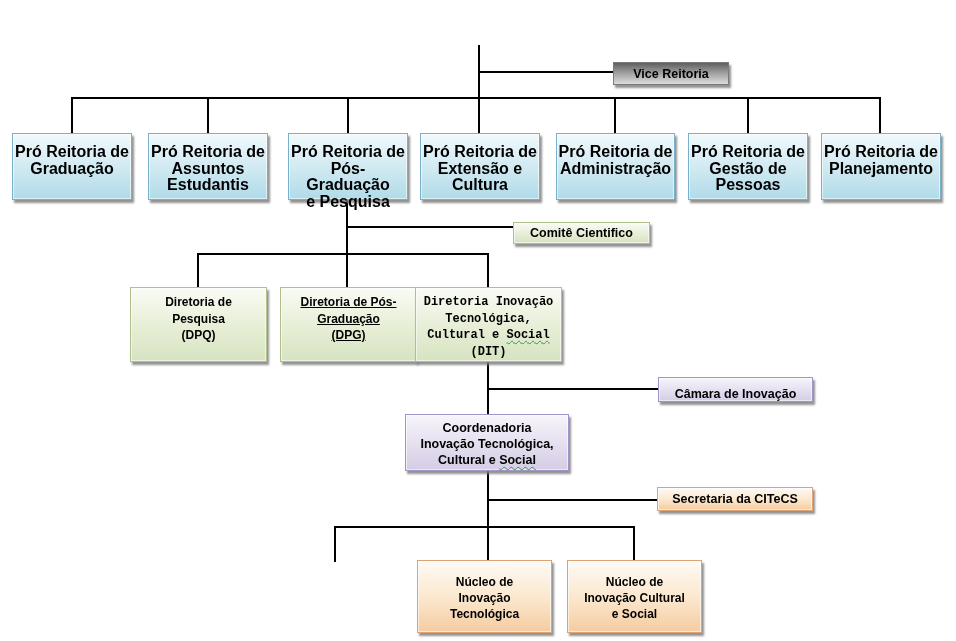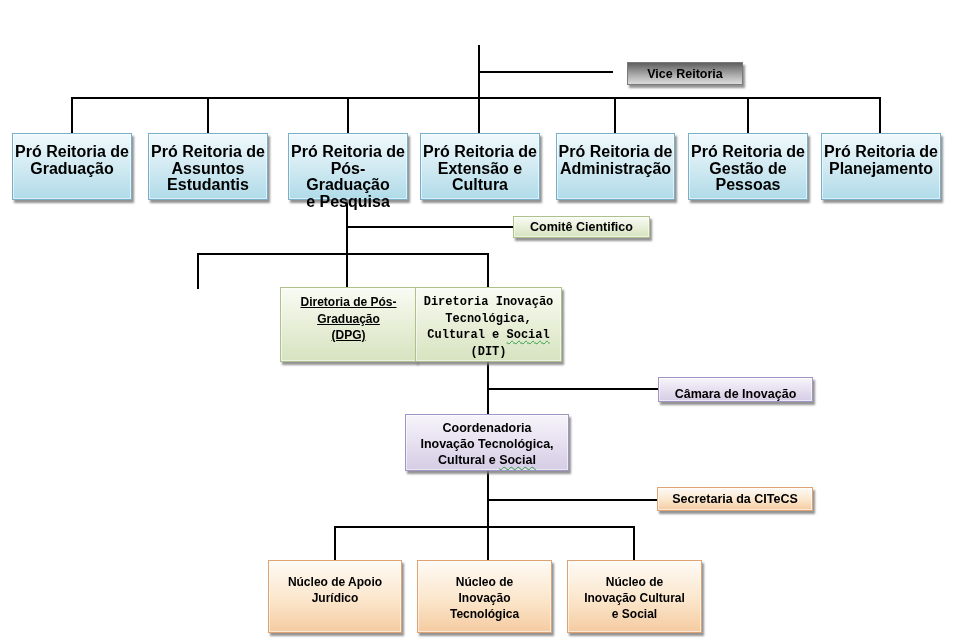--- a/index.html
+++ b/index.html
@@ -22,35 +22,34 @@
   
   .c-reitoria{
     background:linear-gradient(180deg,#050505 0%,#6f6f6f 35%,#b9b9b9 70%,var(--reitoria-bottom,#ededed) 100%);
     border-color:var(--gray-border,#7a7a7a);
     font-size:15px;letter-spacing:.4px;
   }
   .c-gray{
     background:linear-gradient(180deg,var(--gray-top,#5f5f5f) 0%,#a9a9a9 55%,var(--gray-bottom,#dcdcdc) 100%);
     border-color:var(--gray-border,#7a7a7a);
     font-size:12.5px;
-    margin-left:14px;
   }
   .c-blue{
     background:linear-gradient(180deg,var(--blue-top,#f0f9fc) 0%,#d2eaf2 50%,var(--blue-bottom,#b0dbe9) 100%);
     border-color:var(--blue-border,#79b0c9);
     font-size:16px;line-height:16.5px;padding-top:10px;
     box-shadow:2px 3px 2px rgba(128,128,128,.85),inset 0 0 0 1px rgba(255,255,255,.55);
   }
   .c-green{
     background:linear-gradient(180deg,var(--green-top,#f9fbf4) 0%,#e8efd8 50%,var(--green-bottom,#d6e3c0) 100%);
     border-color:var(--green-border,#aec08c);
     font-size:12px;line-height:16.5px;padding-top:6px;
     box-shadow:2px 3px 2px rgba(128,128,128,.85),inset 0 0 0 1px rgba(255,255,255,.55);
   }
-  .c-green.pill{padding-top:0;font-size:12.5px;}
+  .c-green.pill{padding-top:0;font-size:12.5px;margin-top:6px;}
   .c-purple{
     background:linear-gradient(180deg,var(--purple-top,#f7f5fb) 0%,#e6e0f0 50%,var(--purple-bottom,#d5cde5) 100%);
     border-color:var(--purple-border,#a095c6);
     font-size:12.5px;line-height:16px;padding-top:5px;
     box-shadow:2px 3px 2px rgba(128,128,128,.85),inset 0 0 0 1px rgba(255,255,255,.55);
   }
   .c-purple.pill{padding-top:8px;}
   .c-orange{
     background:linear-gradient(180deg,var(--orange-top,#fefaf5) 0%,#fbe6cb 55%,var(--orange-bottom,#f5cba1) 100%);
     border-color:var(--orange-border,#dfa273);
@@ -111,36 +110,37 @@
 Cultura</div>
   <div class="box c-blue" style="left:556px;top:133px;width:119px;height:67px;">Pró Reitoria de
 Administração</div>
   <div class="box c-blue" style="left:688px;top:133px;width:120px;height:67px;">Pró Reitoria de
 Gestão de
 Pessoas</div>
   <div class="box c-blue" style="left:821px;top:133px;width:120px;height:67px;">Pró Reitoria de
 Planejamento</div>
 
   <div class="box pill c-green" style="left:513px;top:216px;width:137px;height:22px;">Comitê Cientifico</div>
+  <div class="box c-green" style="left:130px;top:287px;width:137px;height:75px;">Diretoria de
+Pesquisa
+(DPQ)</div>
   <div class="box c-green" style="left:280px;top:287px;width:137px;height:75px;text-decoration:underline;">Diretoria de Pós-
 Graduação
 (DPG)</div>
   <div class="box c-green" style="left:415px;top:287px;width:147px;height:75px;font-family:Liberation Mono, monospace;">Diretoria Inovação
 Tecnológica,
 Cultural e <span class="wavy">Social</span>
 (DIT)</div>
 
   <div class="box pill c-purple" style="left:658px;top:377px;width:155px;height:25px;">Câmara de Inovação</div>
   <div class="box c-purple" style="left:405px;top:414px;width:164px;height:57px;">Coordenadoria
 Inovação Tecnológica,
 Cultural e <span class="wavy">Social</span></div>
 
   <div class="box pill c-orange" style="left:657px;top:487px;width:156px;height:24px;">Secretaria da CITeCS</div>
-  <div class="box c-orange" style="left:268px;top:560px;width:134px;height:73px;">Núcleo de Apoio
-Jurídico</div>
   <div class="box c-orange" style="left:417px;top:560px;width:135px;height:73px;">Núcleo de
 Inovação
 Tecnológica</div>
   <div class="box c-orange" style="left:567px;top:560px;width:135px;height:73px;">Núcleo de
 Inovação Cultural
 e Social</div>
 
 </div>
 
 </body></html>

